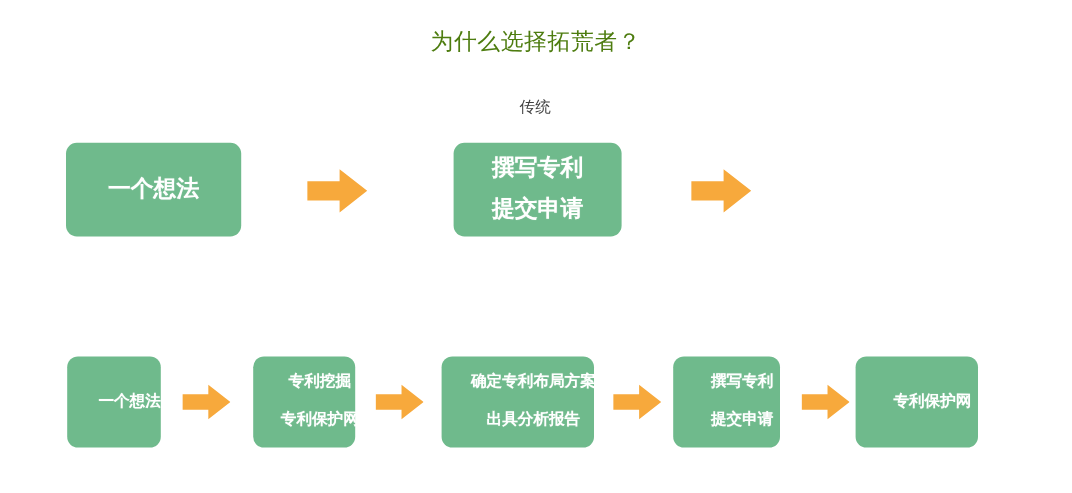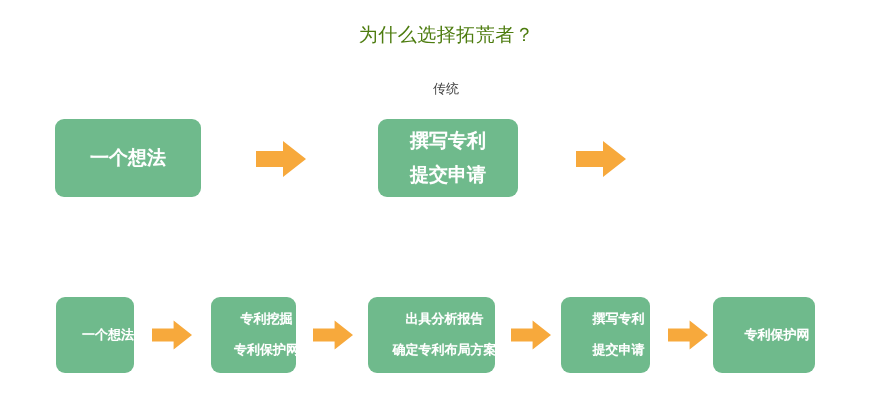--- a/index.html
+++ b/index.html
@@ -133,22 +133,22 @@
     <div class="line">专利保护网</div>
   </div>
 
   <span class="flow-arrow" style="left:313px; top:318px; width:40px; height:34px;">
     <svg viewBox="0 0 50 40" xmlns="http://www.w3.org/2000/svg" aria-hidden="true">
       <polygon points="0,12 27,12 27,2 50,20 27,38 27,28 0,28" fill="#f7a93c"></polygon>
     </svg>
   </span>
 
   <div class="flow-box row-bottom" style="left:368px; top:297px; width:127px; height:76px;">
+    <div class="line">确定专利布局方案</div>
     <div class="line">出具分析报告</div>
-    <div class="line">确定专利布局方案</div>
   </div>
 
   <span class="flow-arrow" style="left:511px; top:318px; width:40px; height:34px;">
     <svg viewBox="0 0 50 40" xmlns="http://www.w3.org/2000/svg" aria-hidden="true">
       <polygon points="0,12 27,12 27,2 50,20 27,38 27,28 0,28" fill="#f7a93c"></polygon>
     </svg>
   </span>
 
   <div class="flow-box row-bottom" style="left:561px; top:297px; width:89px; height:76px;">
     <div class="line">撰写专利</div>

